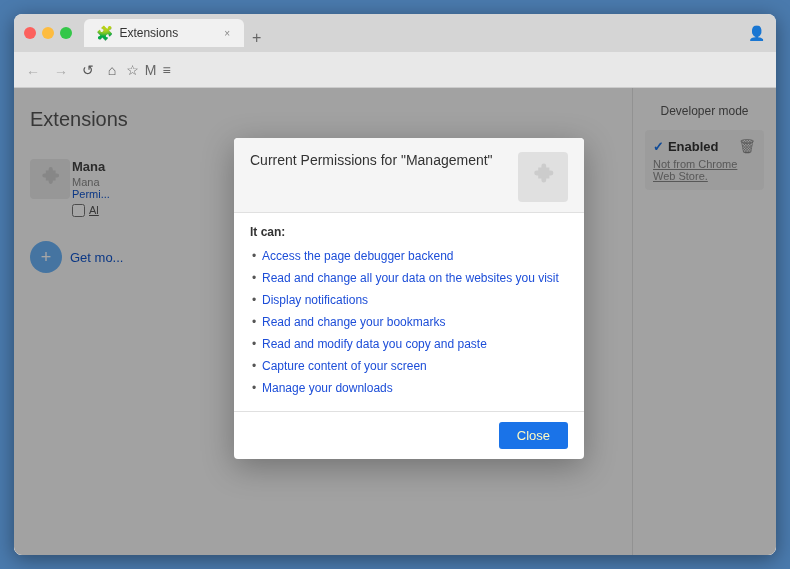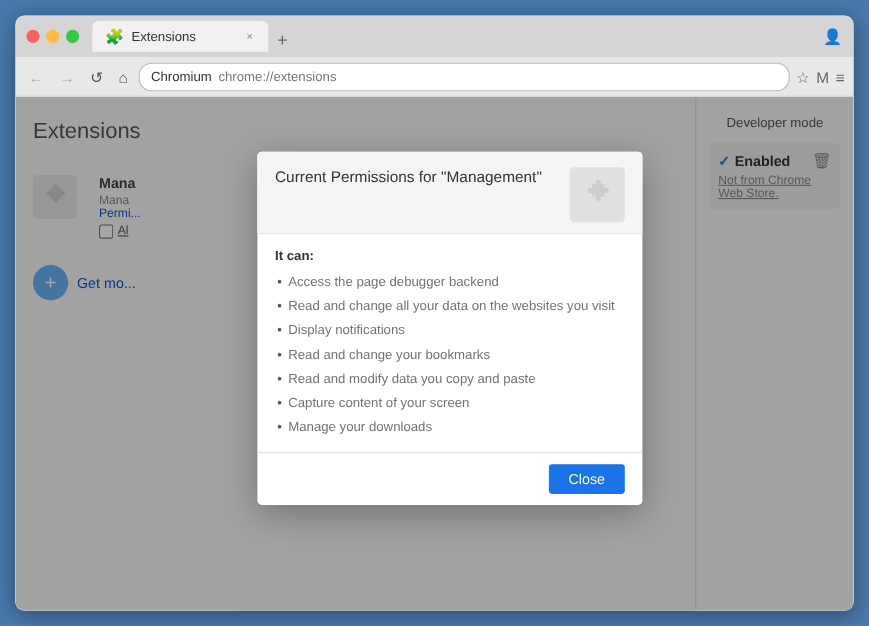--- a/index.html
+++ b/index.html
@@ -190,21 +190,21 @@
 
     .extensions-title {
       font-size: 20px;
       color: #555;
       margin-bottom: 20px;
     }
 
     .ext-item {
       display: flex;
       align-items: flex-start;
-      gap: 20px;
+      gap: 2px;
       padding: 8px 0;
     }
 
     .ext-puzzle-icon {
       width: 40px;
       height: 40px;
       background: #e8e8e8;
       border-radius: 4px;
       display: flex;
       align-items: center;
@@ -398,21 +398,21 @@
       margin-bottom: 6px;
     }
 
     .modal-perm-list {
       list-style: none;
       padding: 0;
     }
 
     .modal-perm-list li {
       font-size: 12px;
-      color: #737373;
+      color: #1d4ed8;
       padding: 2px 0;
       padding-left: 12px;
       position: relative;
       line-height: 1.5;
     }
 
     .modal-perm-list li::before {
       content: '•';
       position: absolute;
       left: 2px;
@@ -465,24 +465,20 @@
       <button class="new-tab-btn">+</button>
     </div>
     <div class="window-right-controls">👤</div>
   </div>
 
   <div class="address-bar">
     <button class="nav-btn" disabled="">←</button>
     <button class="nav-btn" disabled="">→</button>
     <button class="nav-btn">↺</button>
     <button class="nav-btn">⌂</button>
-    <div class="url-bar">
-      <span class="url-origin">Chromium</span>
-      <span class="url-path">chrome://extensions</span>
-    </div>
     <div class="address-right">
       <span>☆</span>
       <span>M</span>
       <span>≡</span>
     </div>
   </div>
 
   <div class="main-content">
 
     <div class="extensions-sidebar">

